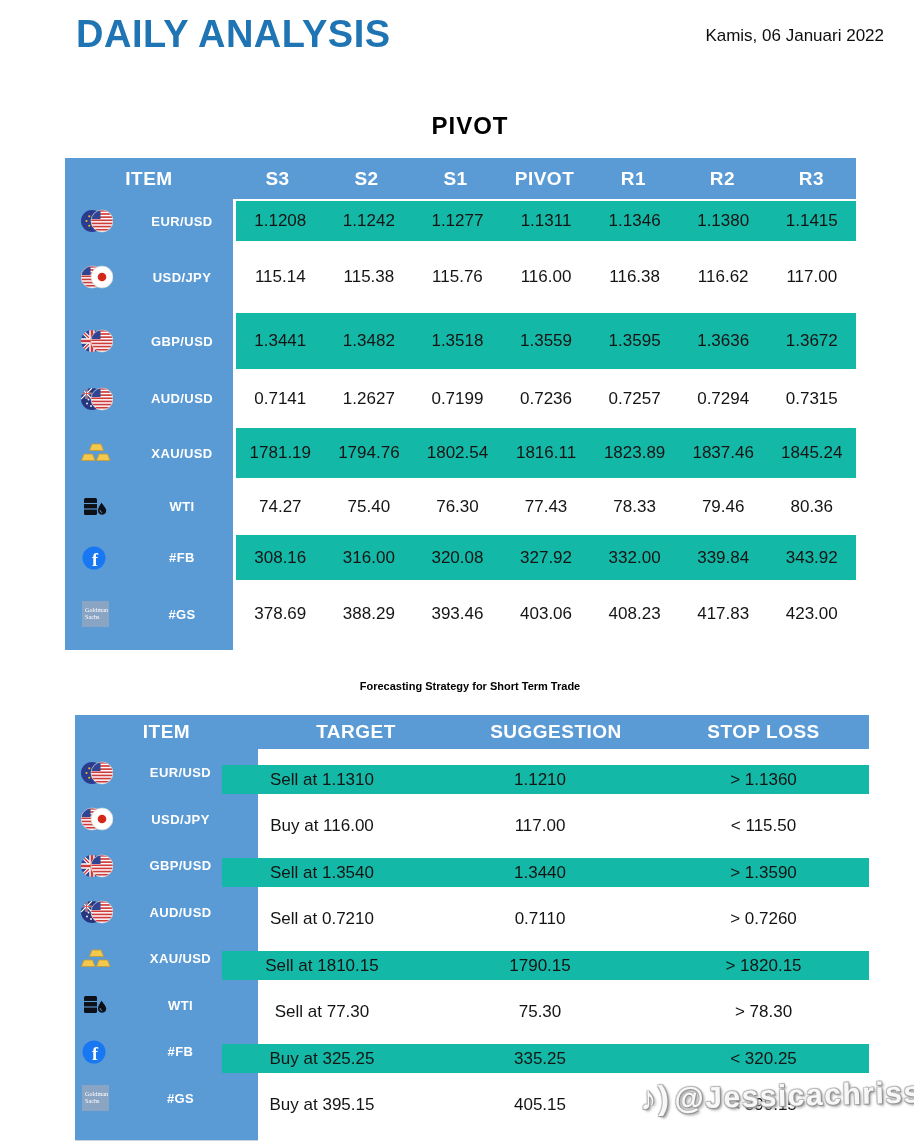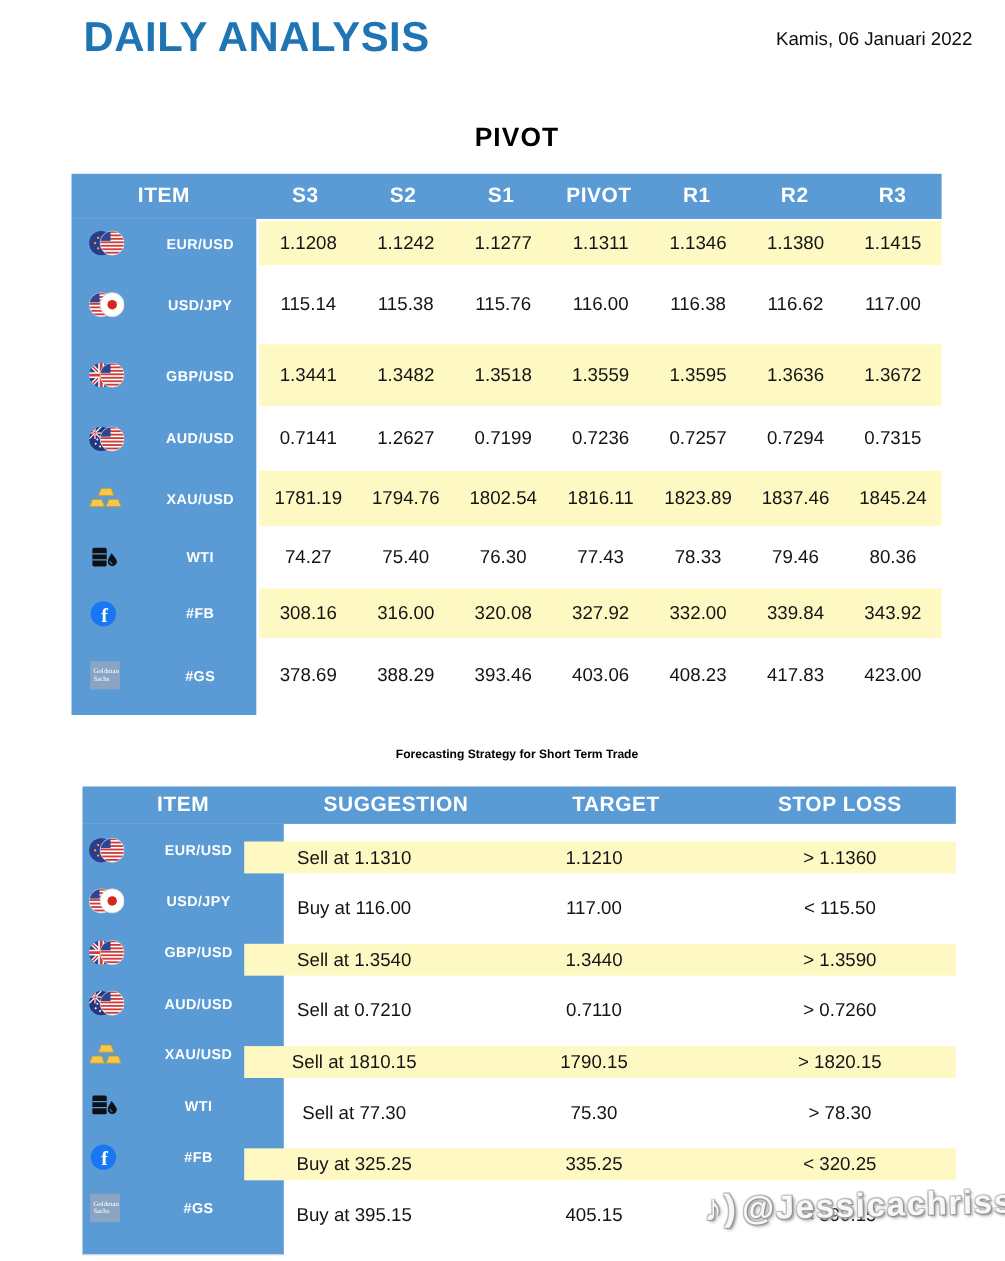--- a/index.html
+++ b/index.html
@@ -19,21 +19,21 @@
 
   
   .hcell{display:flex;align-items:center;justify-content:center;color:#fff;
          font-size:19px;font-weight:bold;letter-spacing:.5px;}
   .row{display:flex;align-items:stretch;position:relative;}
   .item-cell{display:flex;align-items:center;}
   .icon{width:34px;height:26px;flex:0 0 34px;display:flex;align-items:center;}
   .item-label{flex:1;text-align:center;color:#fff;font-size:13px;font-weight:bold;
               letter-spacing:.4px;}
   .band{flex:1;display:flex;align-items:center;}
-  .band.shaded{background:#fef9c3;}
+  .band.shaded{background:#14b8a6;}
   .vcell{text-align:center;font-size:17px;color:#141414;}
 
   
   .table1{position:absolute;left:65px;top:158px;width:791px;height:492px;}
   .t1-header{position:absolute;left:0;top:0;width:791px;height:41px;background:#5B9BD5;
              display:flex;}
   .t1-h-item{width:168px;}
   .t1-h{width:89px;}
   .t1-itemcol{position:absolute;left:0;top:41px;width:168px;height:451px;background:#5B9BD5;}
   #t1-rows{position:absolute;left:0;top:41px;width:791px;}
@@ -361,22 +361,22 @@
         </div>
       </div>
     </div>
 </div>
 
 <div class="strategy-title">Forecasting Strategy for Short Term Trade</div>
 
 <div class="table2">
   <div class="t2-header">
     <div class="hcell t2-h-item">ITEM</div>
+    <div class="hcell t2-h-tgt">TARGET</div>
     <div class="hcell t2-h-sug">SUGGESTION</div>
-    <div class="hcell t2-h-tgt">TARGET</div>
     <div class="hcell t2-h-sl">STOP LOSS</div>
   </div>
   <div class="t2-itemcol"></div>
   <div id="t2-rows">
       <div class="row">
         <div class="item-cell t2-item">
           <span class="icon">
             <svg width="32" height="26" viewBox="0 0 32 26" xmlns="http://www.w3.org/2000/svg">
               <circle cx="11" cy="13" r="11" fill="#2A3C8F"></circle>
               <circle cx="16.5" cy="13" r="1.05" fill="#F4C20D"></circle>

